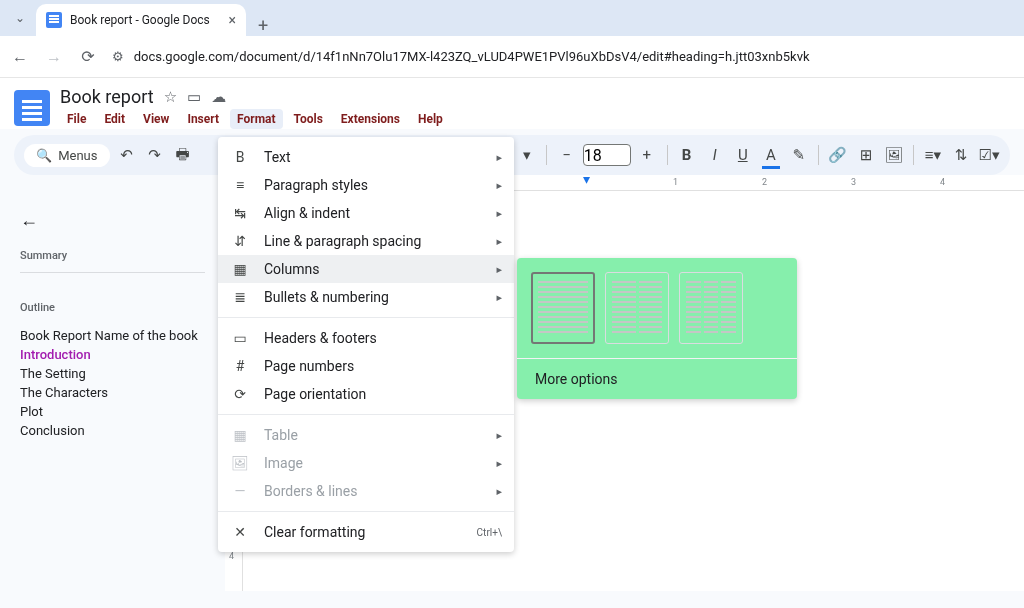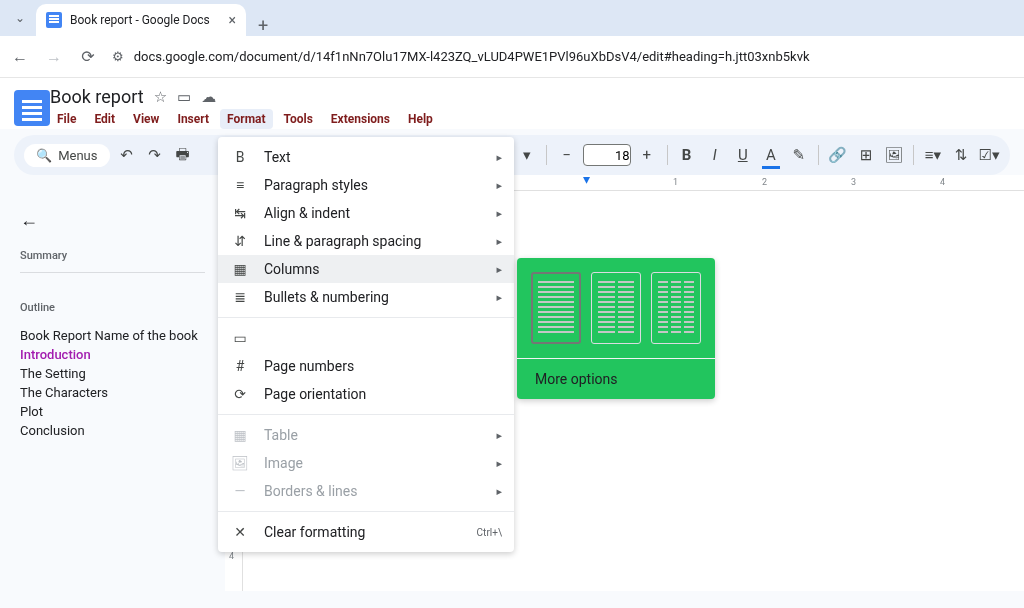--- a/index.html
+++ b/index.html
@@ -16,37 +16,37 @@
 .new-tab { font-size: 18px; color: #5f6368; padding: 0 12px; cursor: pointer; }
 
 .browser-nav { background: #fff; height: 42px; display: flex; align-items: center; padding: 0 10px; gap: 14px; border-bottom: 1px solid #e6e6e6; }
 .nav-arrow { color: #5f6368; font-size: 16px; cursor: pointer; width: 20px; text-align: center; }
 .nav-arrow.disabled { color: #bdc1c6; }
 .url-bar { flex: 1; display: flex; align-items: center; gap: 10px; font-size: 13px; color: #202124; }
 .url-icon { color: #5f6368; font-size: 13px; }
 
 
 .docs-header { background: #fff; padding: 8px 14px 0; }
-.docs-title-row { display: flex; align-items: center; gap: 0; }
+.docs-title-row { display: flex; align-items: center; gap: 10px; }
 .docs-logo { width: 36px; height: 36px; background: #4285f4; border-radius: 4px; position: relative; display: flex; align-items: center; justify-content: center; }
 .docs-logo::before { content: ''; width: 20px; height: 3px; background: #fff; box-shadow: 0 6px 0 #fff, 0 12px 0 #fff, 0 -6px 0 #fff; }
 .docs-title-block { display: flex; flex-direction: column; }
 .docs-title { font-size: 18px; color: #202124; display: flex; align-items: center; gap: 10px; }
 .title-icons { display: flex; gap: 10px; color: #5f6368; font-size: 15px; }
 .menu-bar { display: flex; gap: 4px; font-size: 12px; color: #7f1d1d; margin-top: 2px; font-weight: bold; }
 .menu-item { padding: 3px 7px; border-radius: 4px; cursor: pointer; }
 .menu-item.active { background: #e8eef8; }
 
 
 .toolbar { background: #edf2fa; margin: 6px 14px 0; border-radius: 24px; height: 40px; display: flex; align-items: center; padding: 0 10px; gap: 6px; position: relative; }
 .tb-menus { display: flex; align-items: center; gap: 6px; background: #fff; border-radius: 16px; padding: 4px 12px; font-size: 13px; color: #444746; }
 .tb-btn { width: 24px; height: 24px; display: flex; align-items: center; justify-content: center; color: #444746; font-size: 15px; cursor: pointer; }
 .tb-sep { width: 1px; height: 20px; background: #c7c7c7; margin: 0 2px; }
 .tb-fontsize { display: flex; align-items: center; gap: 4px; }
-.tb-fontsize input { width: 48px; height: 22px; text-align: right; border: 1px solid #747775; border-radius: 4px; font-size: 13px; }
+.tb-fontsize input { width: 48px; height: 22px; text-align: left; border: 1px solid #747775; border-radius: 4px; font-size: 16px; }
 .tb-underline-a { position: relative; }
 .tb-underline-a::after { content: ''; position: absolute; bottom: -2px; left: 2px; right: 2px; height: 3px; background: #1a73e8; }
 
 
 .ruler { background: #fff; height: 16px; margin-left: 468px; position: relative; border-bottom: 1px solid #e0e0e0; font-size: 9px; color: #80868b; }
 .ruler-mark { position: absolute; top: 2px; }
 .ruler-indent { position: absolute; top: 0; left: 115px; width: 10px; height: 10px; }
 .ruler-indent::before { content: '▾'; color: #1a73e8; font-size: 14px; position: absolute; top: -4px; }
 
 
@@ -72,21 +72,21 @@
 .fm-item:hover, .fm-item.hovered { background: #eef0f2; }
 .fm-item.disabled { color: #9aa0a6; }
 .fm-icon { width: 20px; display: flex; justify-content: center; color: #444746; font-size: 14px; }
 .fm-item.disabled .fm-icon { color: #bdc1c6; }
 .fm-label { flex: 1; }
 .fm-arrow { color: #5f6368; font-size: 11px; }
 .fm-shortcut { color: #5f6368; font-size: 10px; }
 .fm-divider { height: 1px; background: #e8eaed; margin: 6px 0; }
 
 
-.columns-menu { position: absolute; left: 517px; top: 258px; width: 198px; background: #22c55e; border-radius: 4px; box-shadow: 0 2px 6px rgba(0,0,0,0.2); z-index: 101; }
+.columns-menu { position: absolute; left: 517px; top: 258px; width: 280px; background: #86efac; border-radius: 4px; box-shadow: 0 2px 6px rgba(0,0,0,0.2); z-index: 101; }
 .col-options { display: flex; gap: 10px; padding: 14px; }
 .col-thumb { width: 64px; height: 72px; border: 1px solid #dadce0; border-radius: 3px; padding: 8px 6px; cursor: pointer; display: flex; gap: 3px; }
 .col-thumb.selected { border: 2px solid #747775; padding: 7px 5px; }
 .col-thumb .col { flex: 1; display: flex; flex-direction: column; gap: 3px; }
 .col-thumb .line { height: 2px; background: #c4c7c5; }
 .col-more { padding: 12px 18px; font-size: 14px; color: #202124; cursor: pointer; border-top: 1px solid #f1f3f4; }
 </style>
 </head>
 <body>
 
@@ -236,20 +236,21 @@
       <span class="fm-arrow">▸</span>
     </div>
     <div class="fm-item">
       <span class="fm-icon">≣</span>
       <span class="fm-label">Bullets &amp; numbering</span>
       <span class="fm-arrow">▸</span>
     </div>
     <div class="fm-divider"></div>
     <div class="fm-item">
       <span class="fm-icon">▭</span>
+      <span class="fm-label">Headers &amp; footers</span>
     </div>
     <div class="fm-item">
       <span class="fm-icon">#</span>
       <span class="fm-label">Page numbers</span>
     </div>
     <div class="fm-item">
       <span class="fm-icon">⟳</span>
       <span class="fm-label">Page orientation</span>
     </div>
     <div class="fm-divider"></div>

